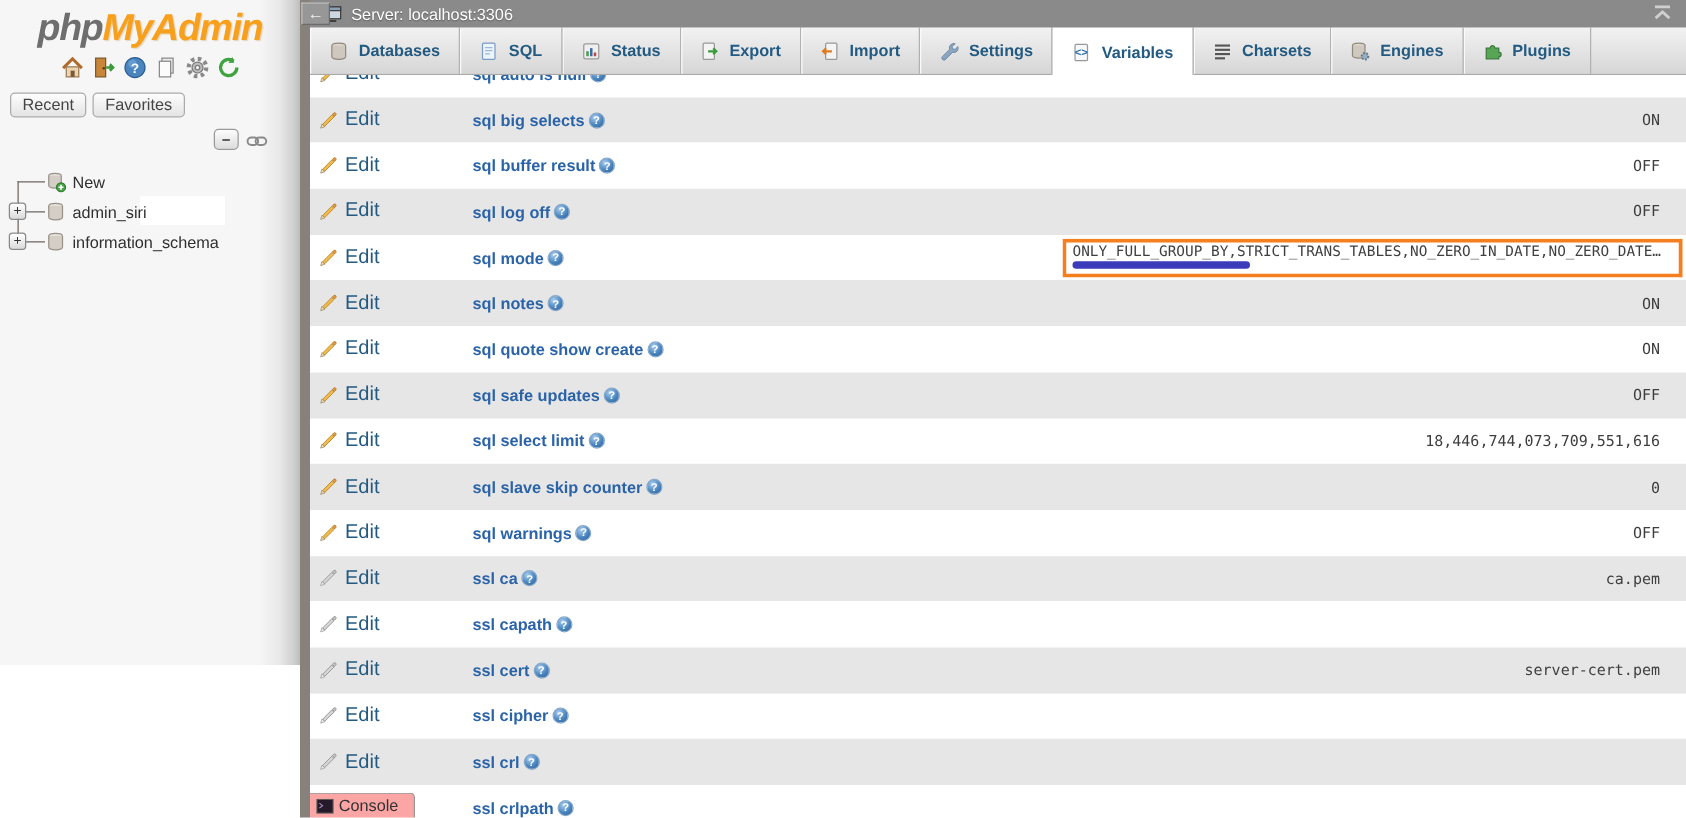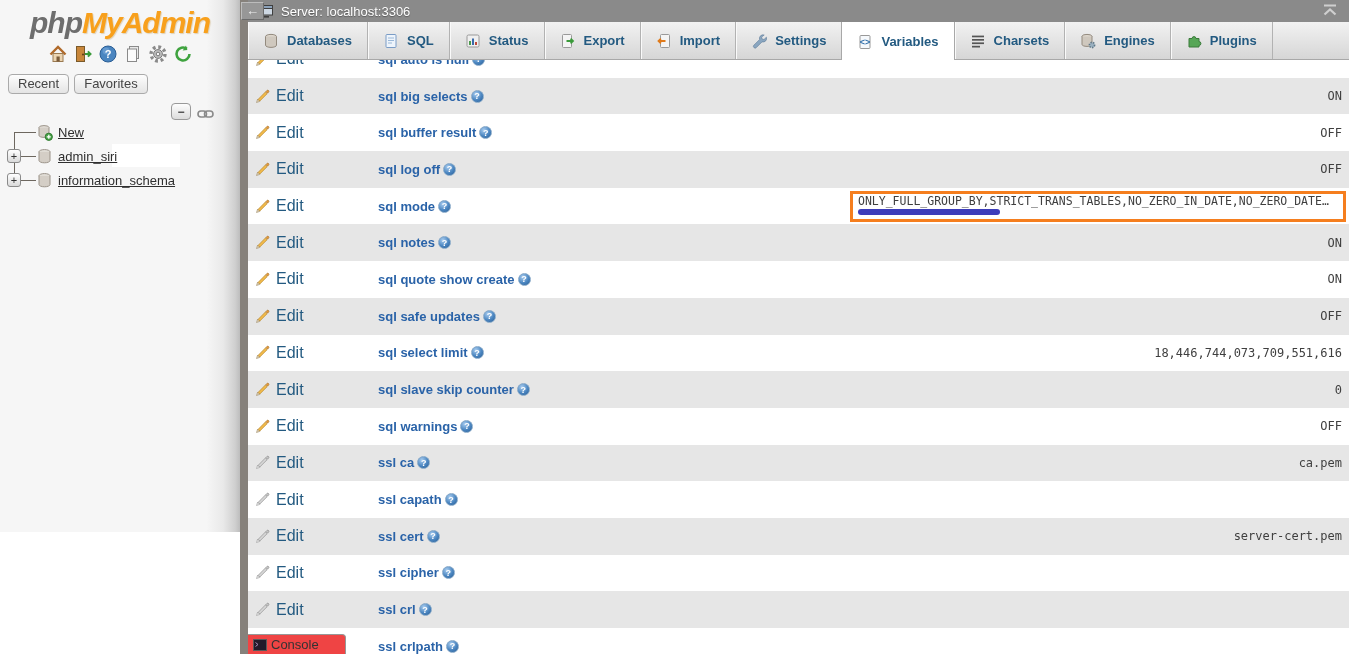--- a/index.html
+++ b/index.html
@@ -14,21 +14,21 @@
   .logo .lp { color:#6e6e6e; } .logo .lm { color:#f8a01c; text-shadow:1px 1px 1px #e0d2b8; }
   .navicons { display:flex; justify-content:center; align-items:center; gap:5px; margin-top:3px; height:22px; }
   .navicons .nicon { width:20px; height:20px; cursor:pointer; }
   .paneltabs { display:flex; gap:5px; margin:9px 0 0 8px; }
   .sbtn { border:1px solid #aaa; border-radius:4px; background:linear-gradient(#fdfdfd,#e4e4e4);
           padding:1px 9px 2px; font-size:13px; color:#444; cursor:pointer; }
   .treectrl { display:flex; justify-content:flex-end; align-items:center; gap:6px; margin:9px 26px 0 0; }
   .minusbtn { width:20px; height:17px; border:1px solid #999; border-radius:4px; color:#444;
               background:linear-gradient(#fdfdfd,#dcdcdc); font-size:12px; font-weight:bold;
               display:flex; align-items:center; justify-content:center; cursor:pointer; }
-  #tree { position:relative; margin-top:0; font-size:13px; color:#2f2f2f;text-decoration:underline; }
+  #tree { position:relative; margin-top:13px; font-size:13px; color:#2f2f2f; }
   .titem { position:relative; height:24px; display:flex; align-items:center; cursor:pointer; }
   .titem .tlabel { margin-left:58px; z-index:2; }
   .vline { position:absolute; left:14px; width:1px; background:#6d675f; z-index:0; }
   .hstub { position:absolute; top:12px; height:1px; background:#6d675f; z-index:0; }
   .plusbox { position:absolute; left:7px; top:5px; width:14px; height:14px; border:1px solid #8a8a8a;
              border-radius:3px; background:linear-gradient(#ffffff,#dadada); font-size:11px; line-height:11px;
              color:#333; display:flex; align-items:center; justify-content:center; z-index:2; cursor:pointer; }
   .ticon { position:absolute; left:36px; top:4px; width:17px; height:17px; z-index:2; }
   .whitebox { position:absolute; left:112px; top:0px; width:68px; height:23px; background:#fff; z-index:1; }
 
@@ -60,31 +60,31 @@
   .editlink { display:flex; align-items:center; gap:5px; color:#235a81; font-size:16px;
               text-decoration:none; cursor:pointer; }
   .pencil { width:17px; height:17px; }
   .cell-name { width:472px; font-weight:bold; color:#2a63a8; font-size:13px;
                display:flex; align-items:center; cursor:pointer; }
   .helpicon { width:13px; height:13px; margin-left:3px; border-radius:50%; flex:0 0 13px;
     background:radial-gradient(circle at 35% 28%, #a9cdf0, #4a85c0 55%, #2a5d94);
     border:1px solid #86a8c8; color:#fff; font-size:9px; font-weight:bold; font-style:normal;
     display:inline-flex; align-items:center; justify-content:center; cursor:pointer; }
   .cell-value { flex:1; text-align:right; font-family:"DejaVu Sans Mono", monospace;
-                font-size:12px; color:#3f3f3f; padding-right:7px; overflow:hidden; white-space:nowrap; }
+                font-size:12px; color:#3f3f3f; padding-right:21px; overflow:hidden; white-space:nowrap; }
   .cell-value.hl { padding:0 3px 0 0; }
   .hlbox { border:3px solid #f57e1e; background:#fff; height:31px; display:flex; flex-direction:column;
            justify-content:flex-start; align-items:flex-start; padding-left:5px; overflow:hidden; }
   .hltext { font-family:"DejaVu Sans Mono", monospace; font-size:11.5px; color:#3f3f3f;
             white-space:nowrap; text-align:left; }
   .hlbar { width:142px; height:6px; background:#3c3cba; border-radius:3px; margin-top:1px; }
 
   #console-btn { position:absolute; left:0; bottom:0; height:20px; display:flex; align-items:center;
-    gap:4px; background:#ef4444; border:1px solid #979797; border-left:none; border-bottom:none;
-    border-radius:0 4px 0 0; padding:0 26px 0 5px; font-size:13px; color:#333; cursor:pointer; z-index:9; }
+    gap:4px; background:#fca5a5; border:1px solid #979797; border-left:none; border-bottom:none;
+    border-radius:0 4px 0 0; padding:0 12px 0 5px; font-size:13px; color:#333; cursor:pointer; z-index:9; }
 </style>
 </head>
 <body>
 
 <div id="sidebar">
   <div class="logo"><span class="lp">php</span><span class="lm">MyAdmin</span></div>
   <div class="navicons" id="navicons">
       <span style="width: 20px; height: 20px; display: inline-block;"><svg class="nicon" viewBox="0 0 20 20">
           <path d="M2.5 10.5L10 3l7.5 7.5" fill="none" stroke="#b06a2a" stroke-width="2.4"></path>
           <rect x="5" y="9.5" width="10" height="8" fill="#ecd4b0" stroke="#9a7a52"></rect>

